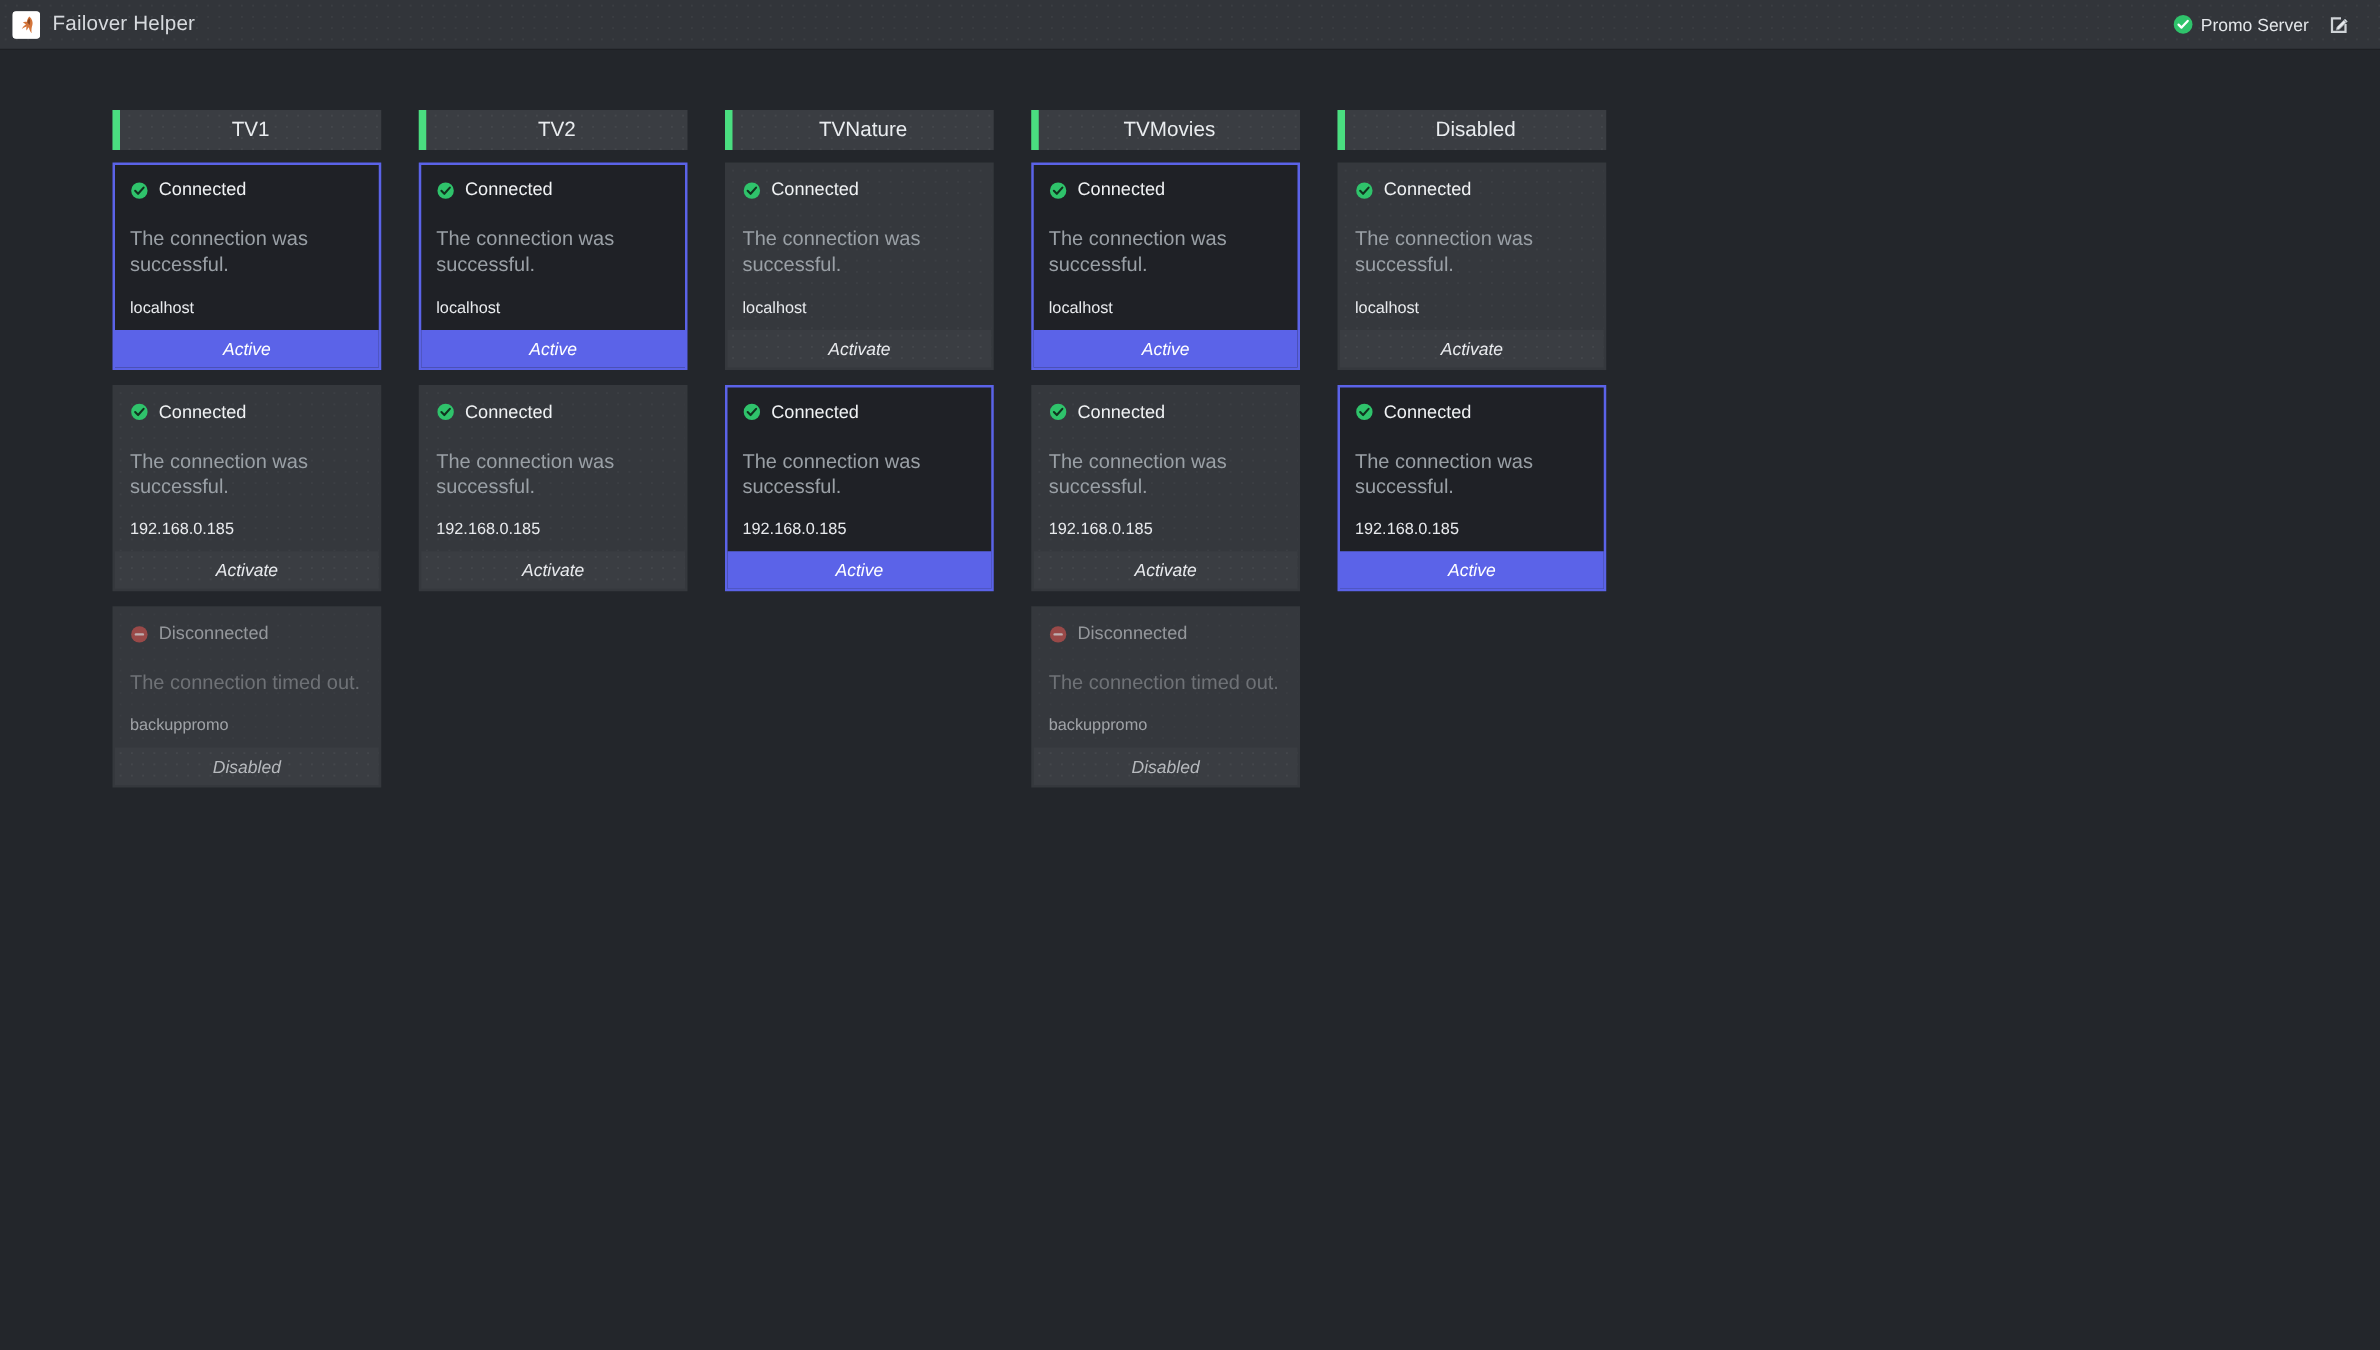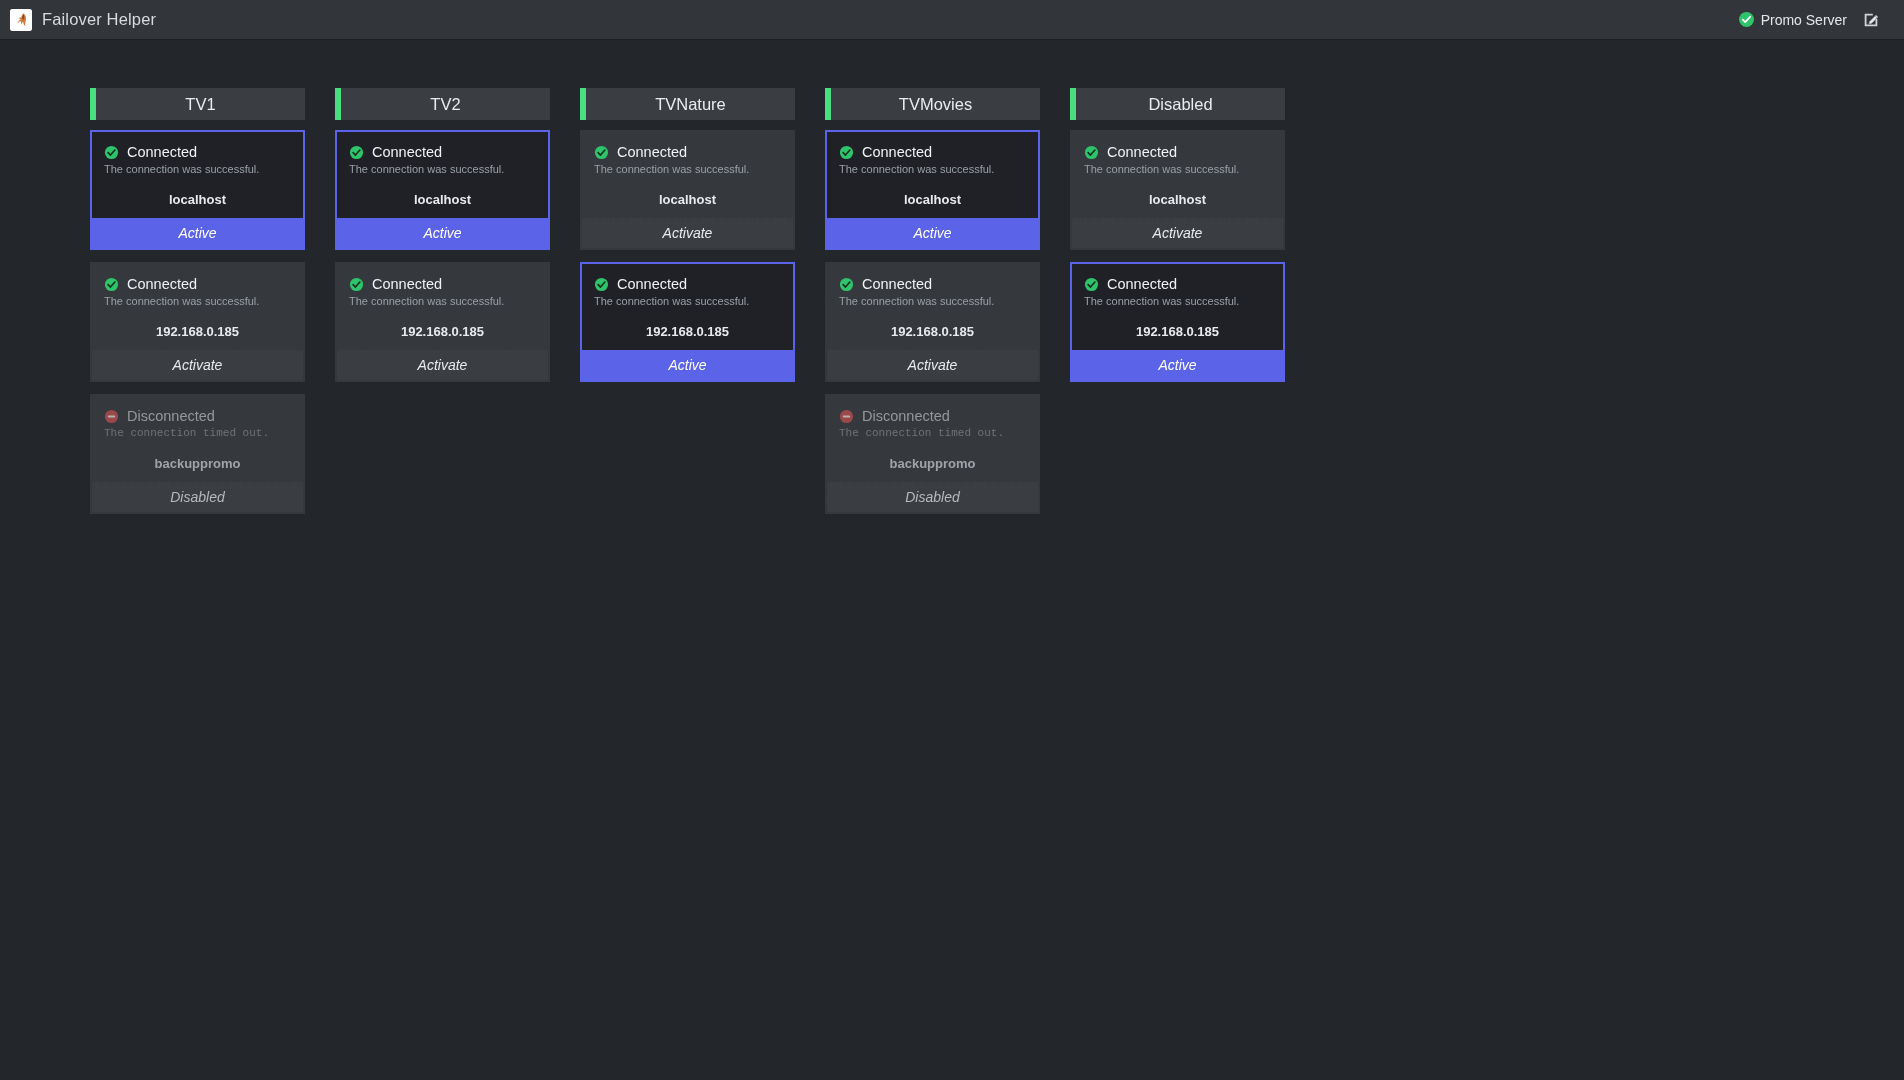--- a/index.html
+++ b/index.html
@@ -126,33 +126,32 @@
     display: flex;
     align-items: center;
     gap: 8px;
     margin-bottom: 2px;
   }
   .status-dot { width: 15px; height: 15px; flex: 0 0 auto; }
   .status-text { font-size: 14.5px; color: #f0f2f4; }
   .status-text.off { color: #b9bcc0; }
 
   .status-sub {
-    font-size: 11px;
+    font-size: 16px;
     color: #9aa0a6;
     line-height: 1.3;
-  }
-  .status-sub.off { color: #85888c; font-family: Liberation Mono, monospace; }
+    margin-top: 20px;
+  }
+  .status-sub.off { color: #85888c; }
 
   .host-line {
     margin-top: auto;
-    text-align: center;
     font-size: 13px;
     color: #e8eaed;
     padding: 14px 0 7px 0;
-    font-weight: bold;
   }
   .host-line.off { color: #c9ccd0; }
 
   .card-action {
     text-align: center;
     font-size: 14px;
     padding: 7px 0;
     color: #e8eaed;
     background: #3a3d42;
     background-image: radial-gradient(rgba(255,255,255,0.05) 0.7px, transparent 0.8px);

